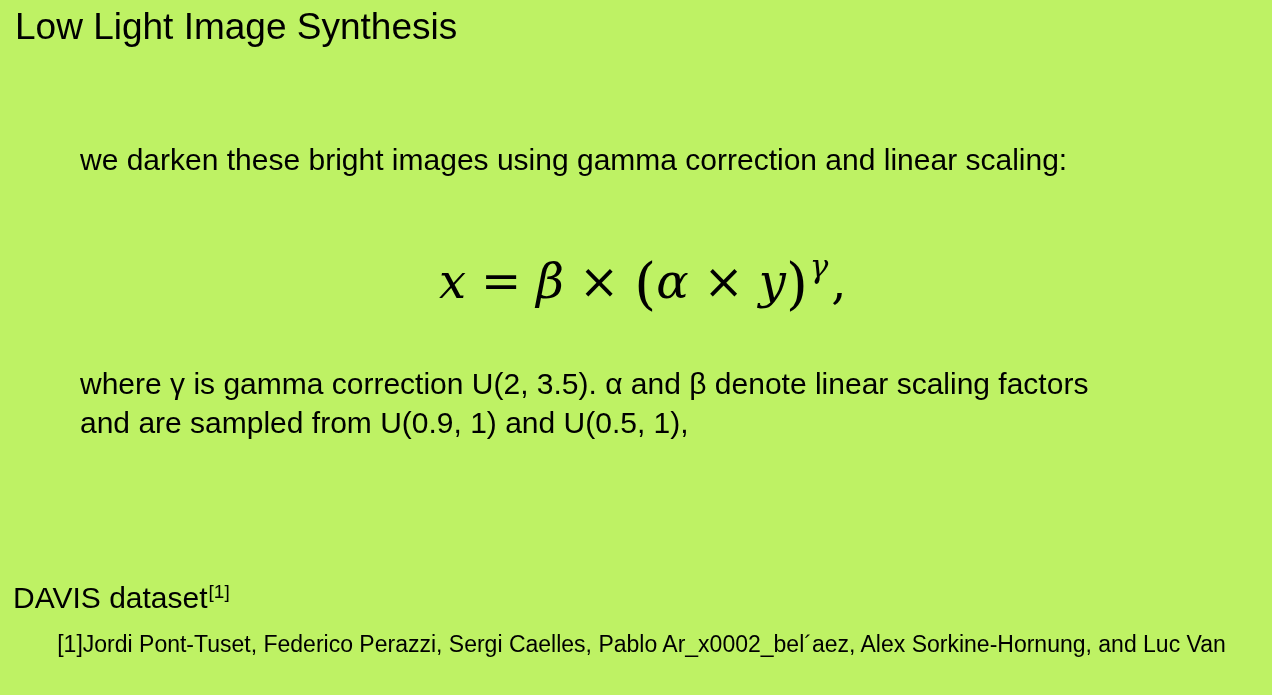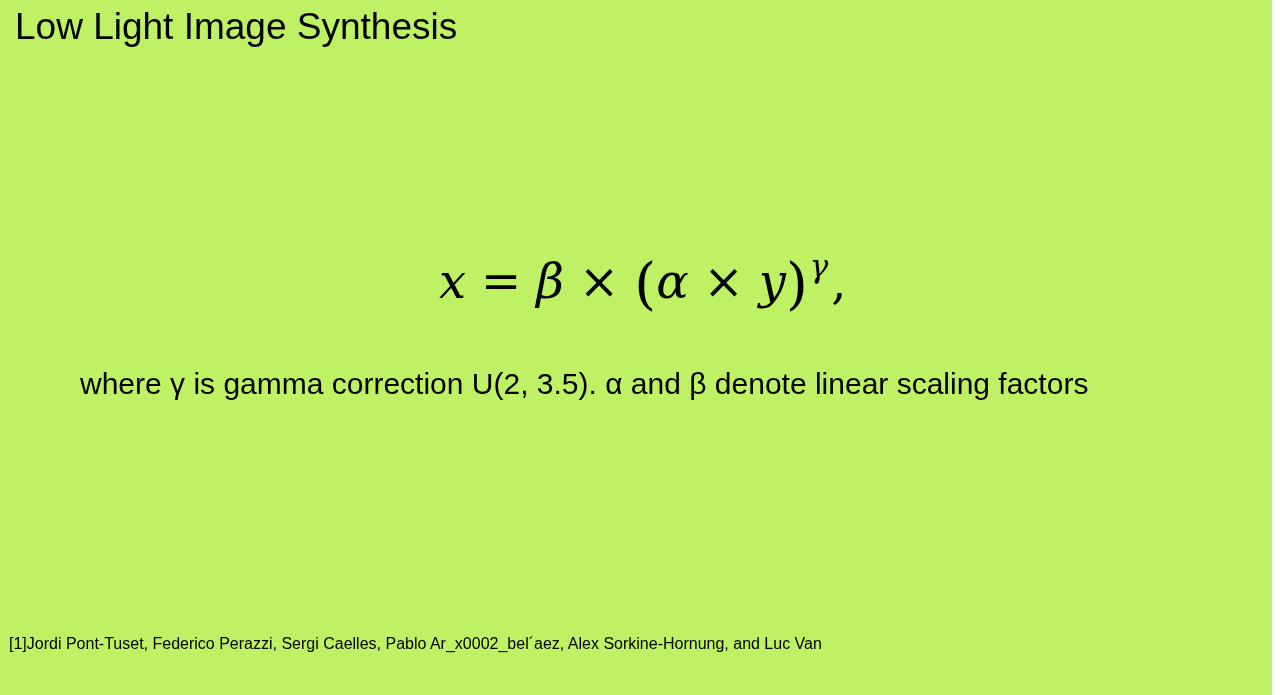--- a/index.html
+++ b/index.html
@@ -86,44 +86,50 @@
   .dataset-heading .refmark {
     font-size: 19px;
     vertical-align: 10px;
     margin-left: 1px;
   }
   .citation {
     position: absolute;
     left: 9px;
     top: 629px;
     width: 1265px;
-    font-size: 16px;
+    font-size: 23px;
     line-height: 30px;
+    text-align: center;
   }
   .citation .line {
     white-space: pre;
   }
   .highlight {
     
   }
 </style>
 </head>
 <body>
 
 <div class="slide">
 
   <h1 class="title">Low Light Image Synthesis</h1>
 
+  <p class="intro">we darken these bright images using gamma correction and linear scaling:</p>
 
   <div class="formula">
     <span class="var">x</span><span class="op">=</span><span class="var">β</span><span class="op">×</span><span class="paren">(</span><span class="var">α</span><span class="op">×</span><span class="var">y</span><span class="paren">)</span><span class="sup">γ</span><span class="comma">,</span>
   </div>
 
   <div class="explanation">
     <div class="line">where γ is gamma correction U(2, 3.5). α and β denote linear scaling factors</div>
+    <div class="line">and are sampled from U(0.9, 1) and U(0.5, 1),</div>
   </div>
 
+  <div class="dataset-heading">
+    <span>DAVIS dataset</span><span class="refmark">[1]</span>
+  </div>
 
   <div class="citation">
     <div class="line">[1]Jordi Pont-Tuset, Federico Perazzi, Sergi Caelles, Pablo Ar_x0002_bel´aez, Alex Sorkine-Hornung, and Luc Van</div>
   </div>
 
 </div>
 
 </body></html>

